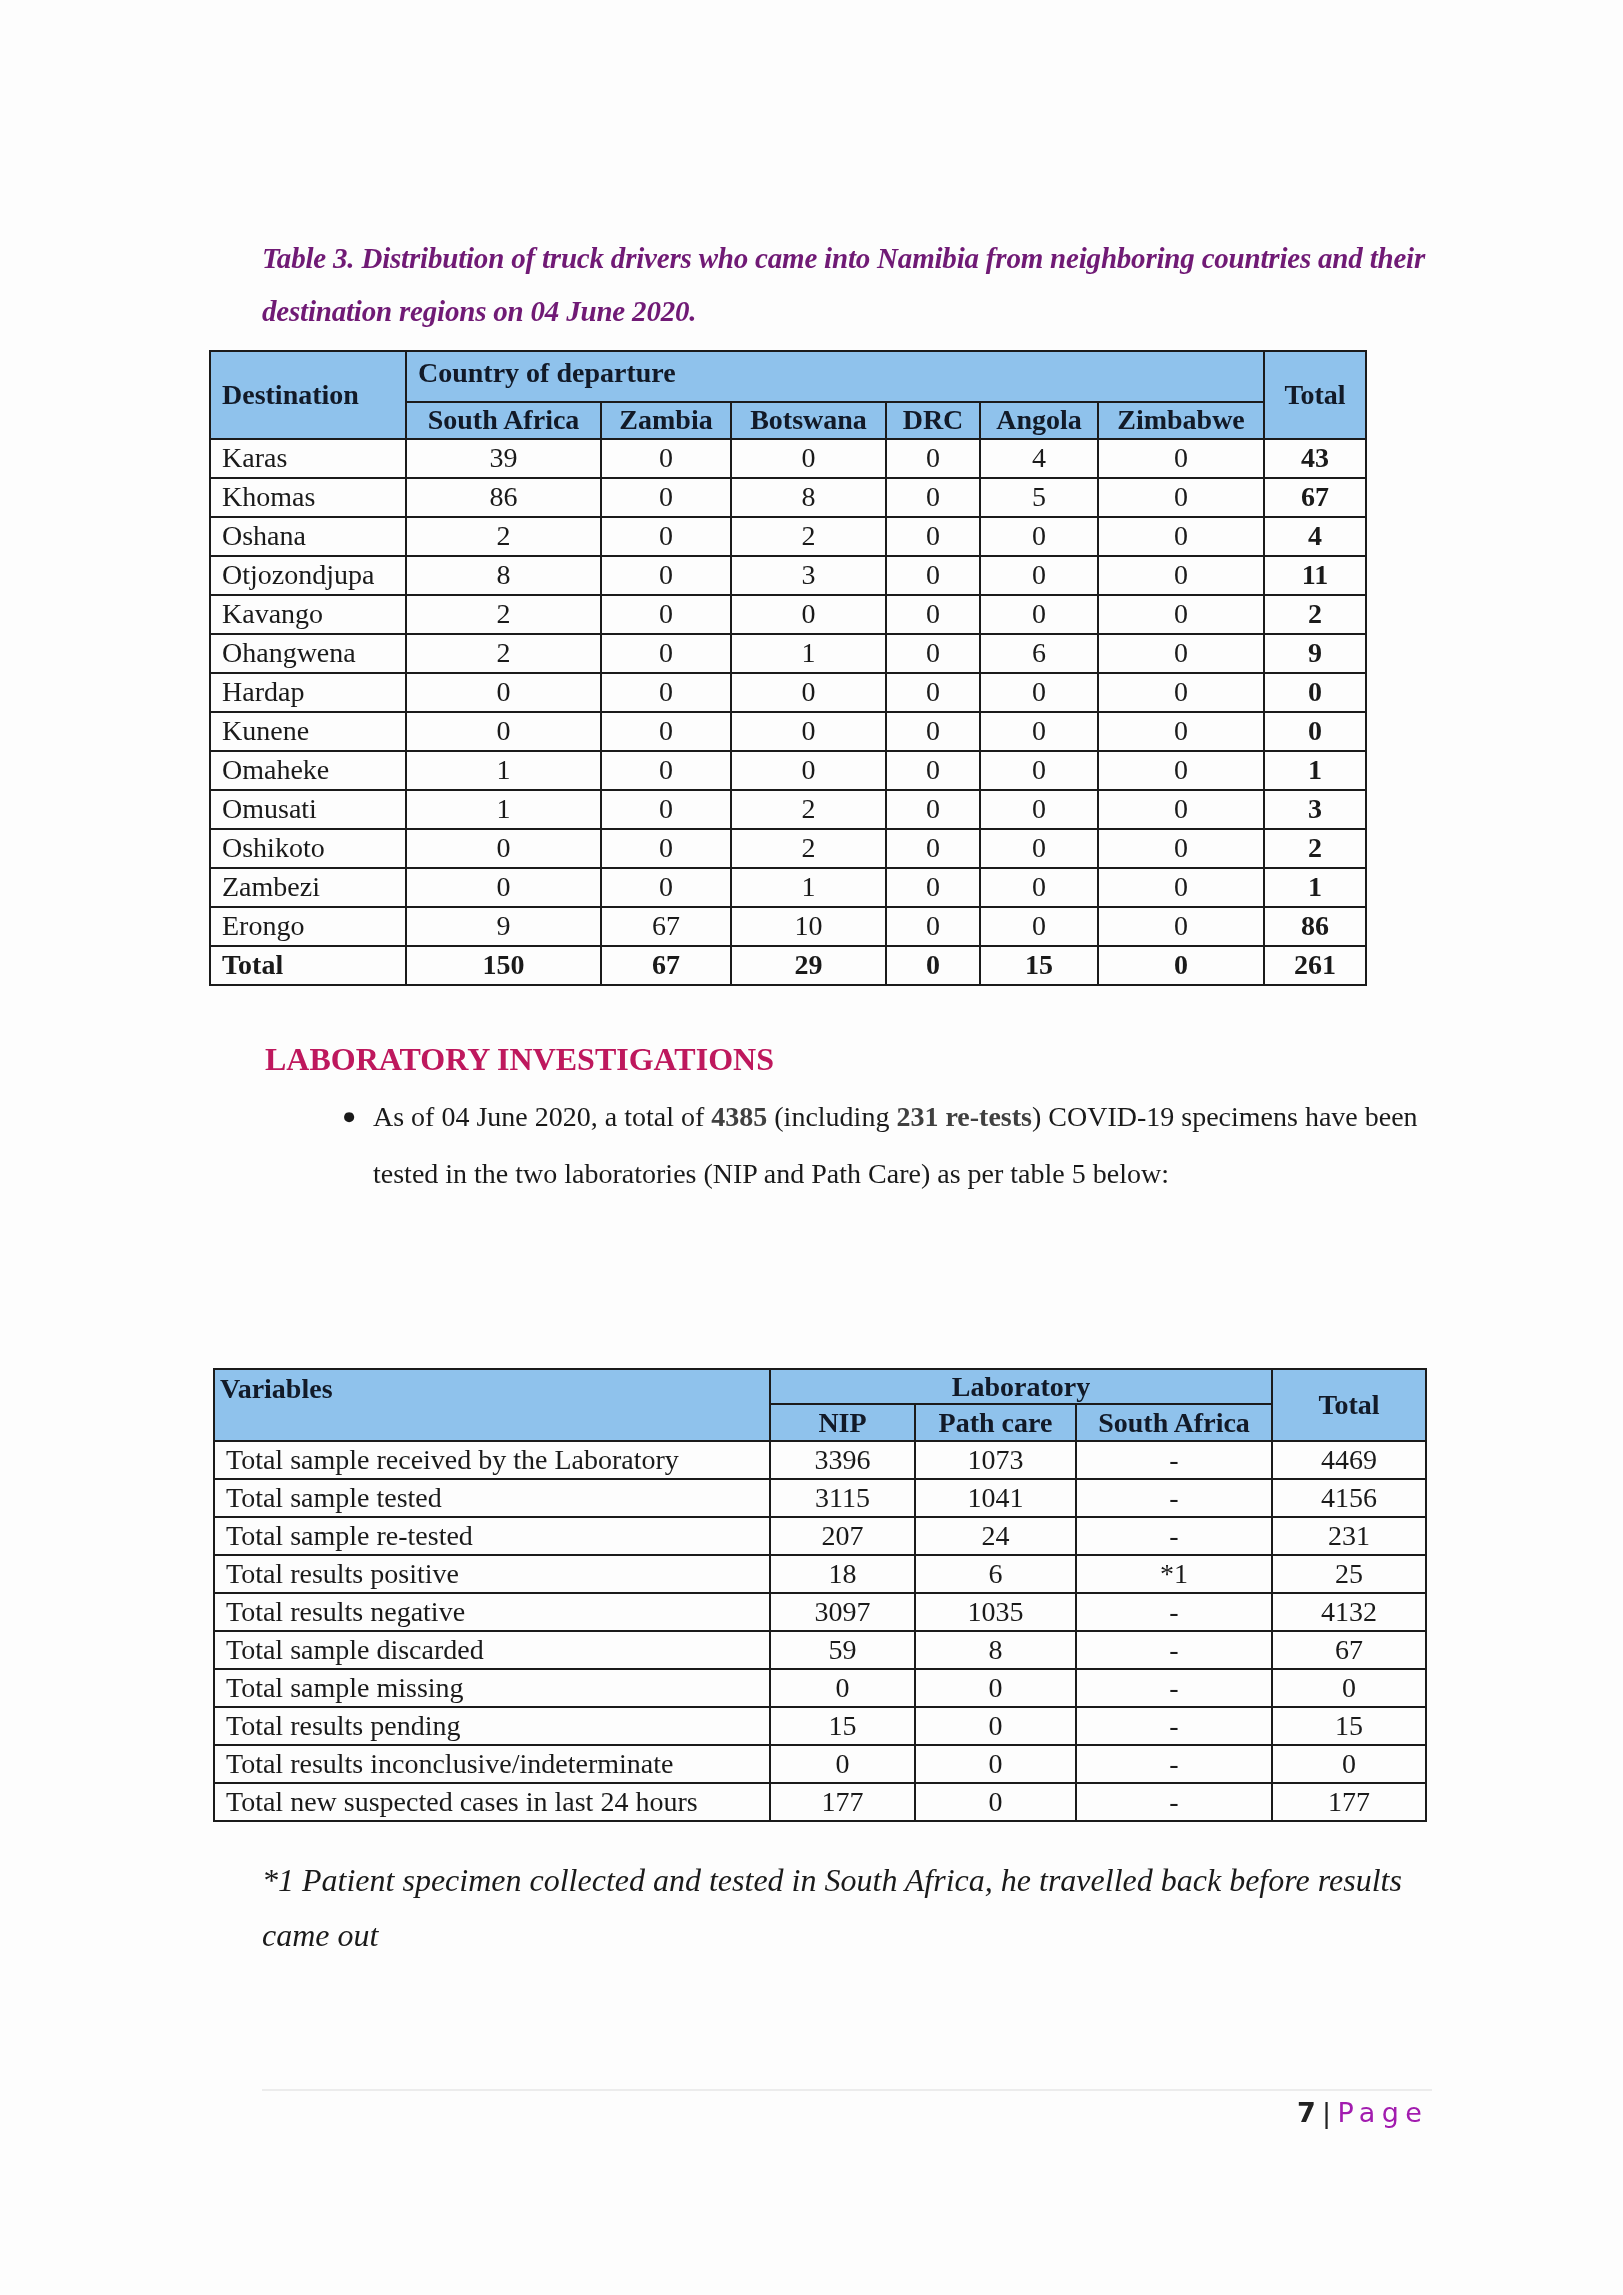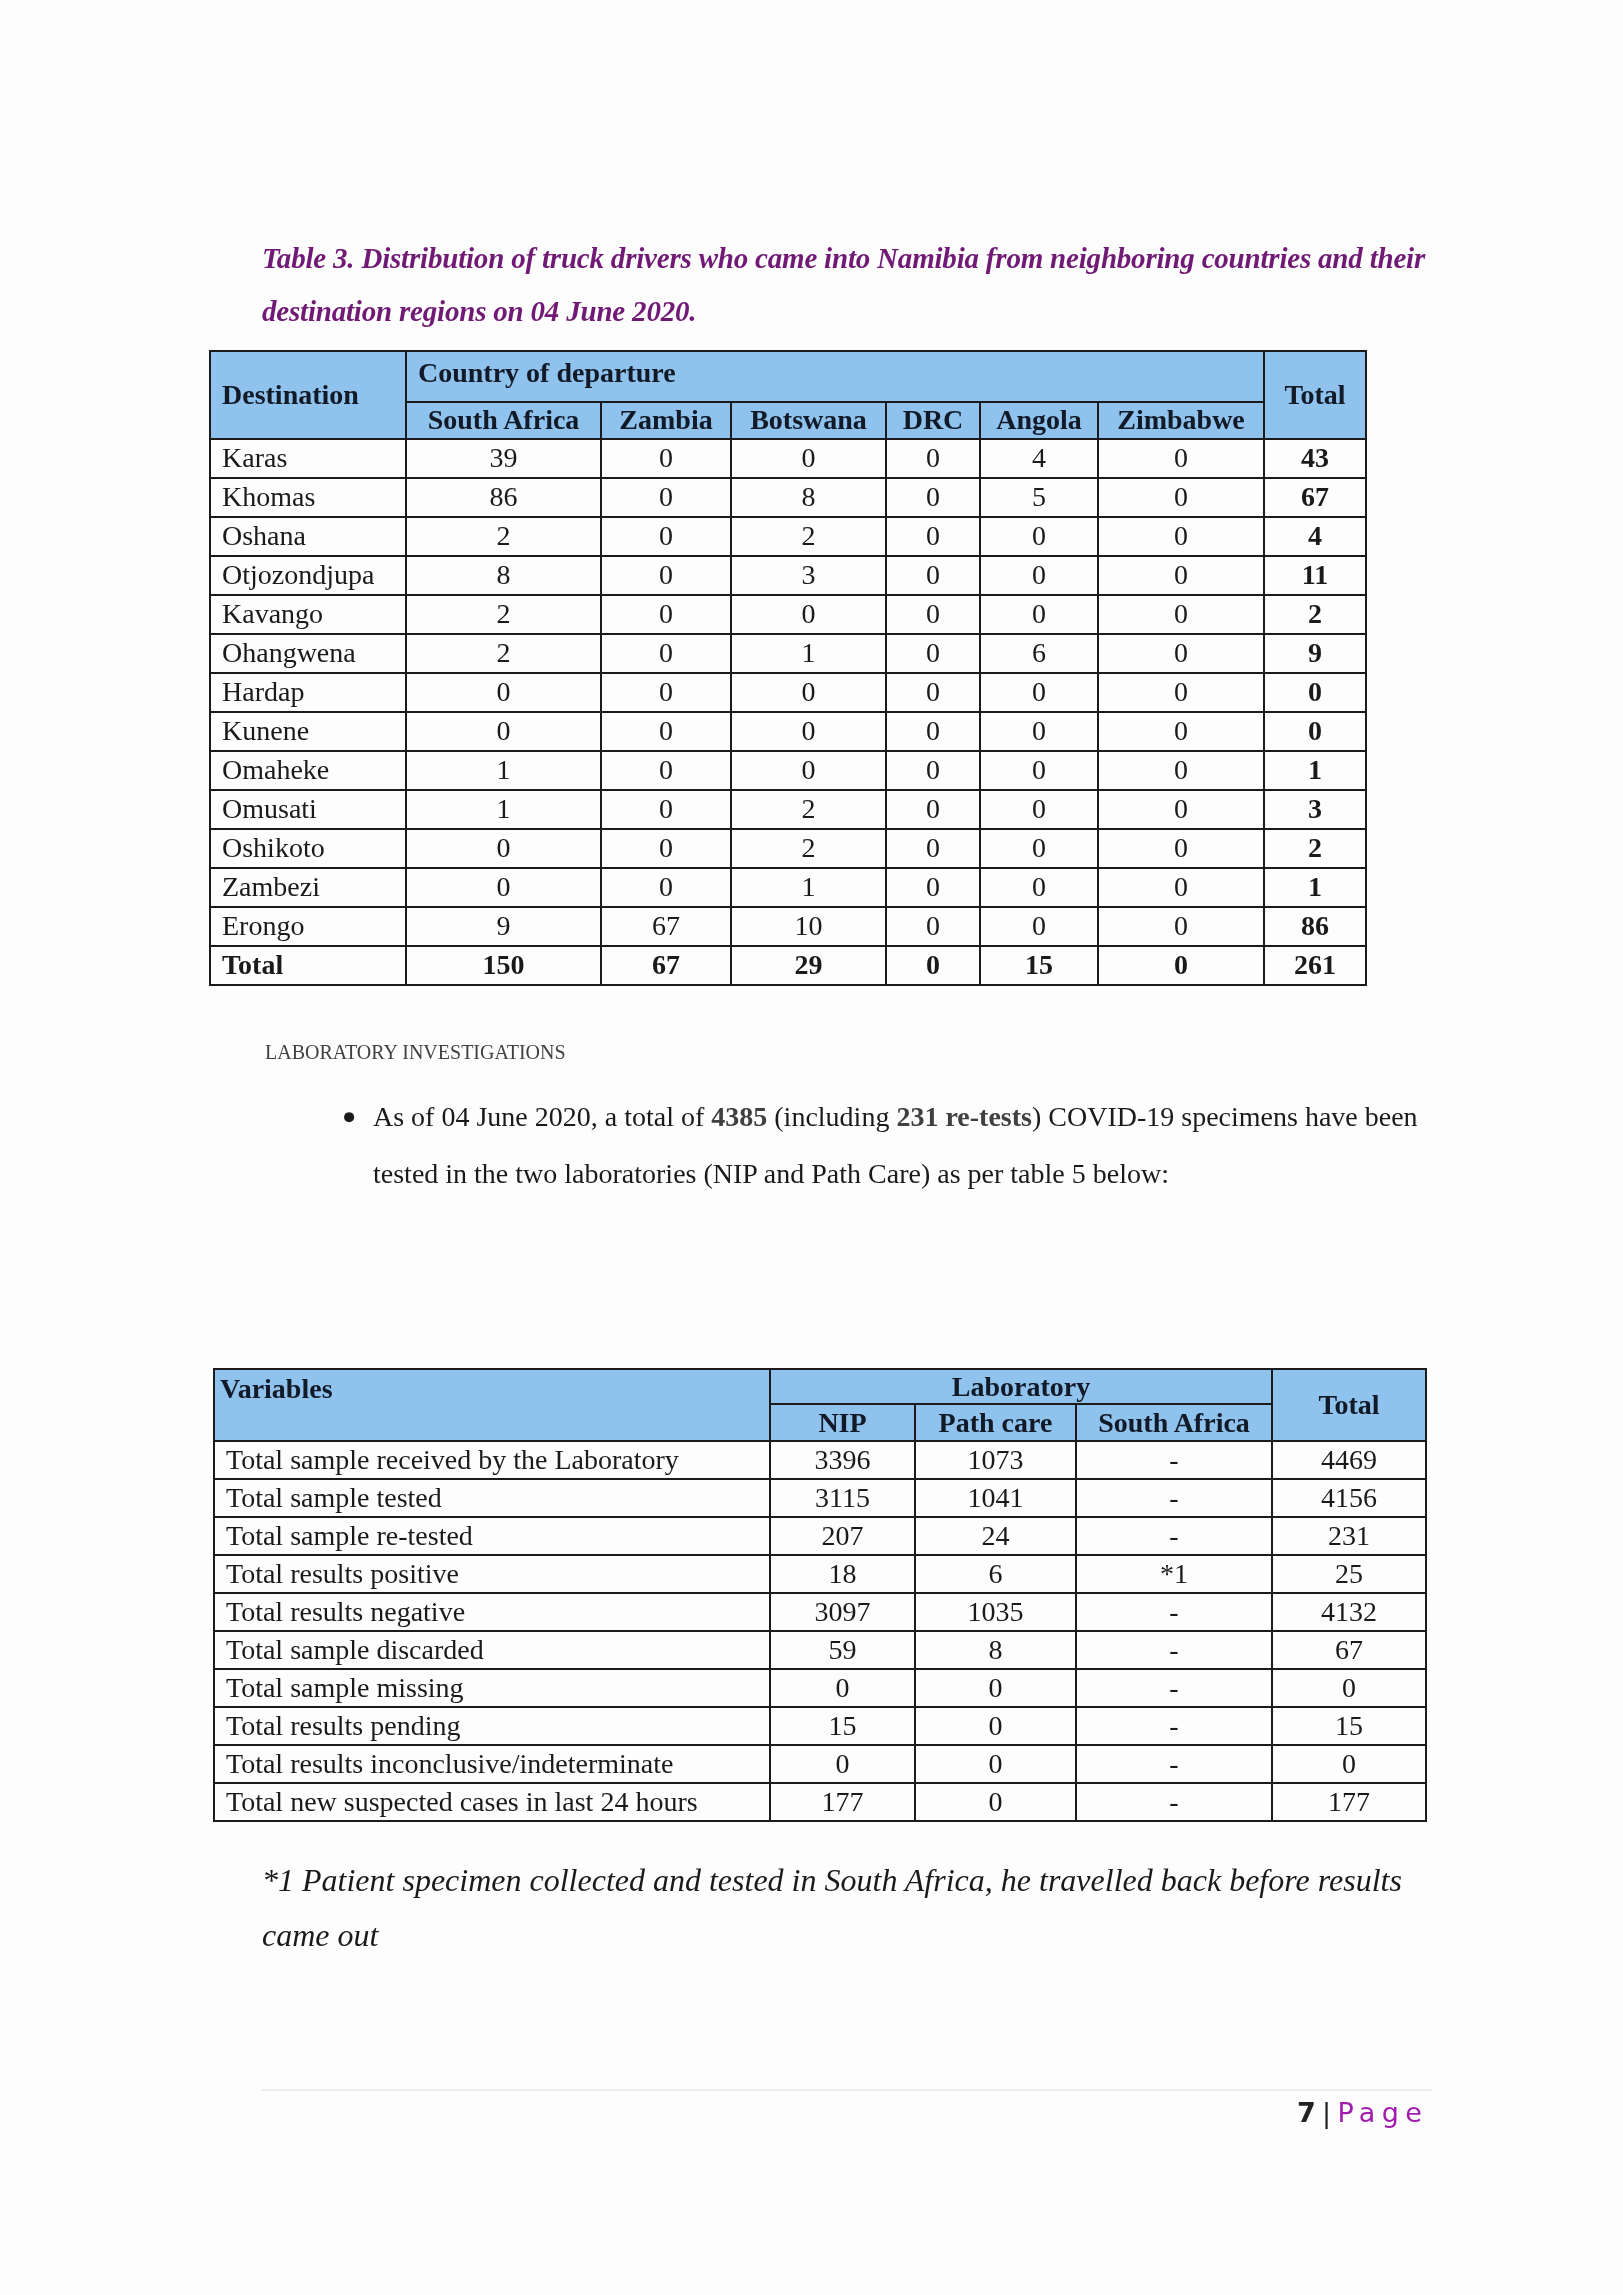--- a/index.html
+++ b/index.html
@@ -26,22 +26,22 @@
   #t3 th.sub { height:35px; }
 
   #t5 { left:213px; top:1368px; width:1213px; }
   #t5 td, #t5 th { height:36px; text-align:center; }
   #t5 td.name { text-align:left; padding-left:11px; }
   #t5 tr.bold td { font-weight:normal;border-radius:9px; }
   #t5 th.var { text-align:left; padding-left:5px; vertical-align:top; padding-top:3.1px; }
   #t5 th.lab { height:33px; }
   #t5 th.sub { height:35px; }
 
-  .section-heading { position:absolute; left:265px; top:1041px; font-weight:normal;
-                     color:#404040; font-size:20px; }
+  .section-heading { position:absolute; left:265px; top:1041px; font-weight:bold;
+                     color:#be185d; font-size:32px; }
   .bullet-para { position:absolute; left:373px; top:1088px; width:1068px;
                  font-size:28px; line-height:57px; }
   .bullet-dot { position:absolute; left:-31px; top:0; font-size:23.6px; }
   .hl { color:#404040; font-weight:bold; }
 
   .footnote { position:absolute; left:262px; top:1853px; width:1170px;
               font-style:italic; font-size:32px; line-height:55px; }
 
   .footer-rule { position:absolute; left:262px; top:2089px; width:1170px; height:1.6px; background:#ececec; }
   .page-num { position:absolute; left:1297px; top:2097px; font-family:"DejaVu Sans", sans-serif; font-size:27px; }

